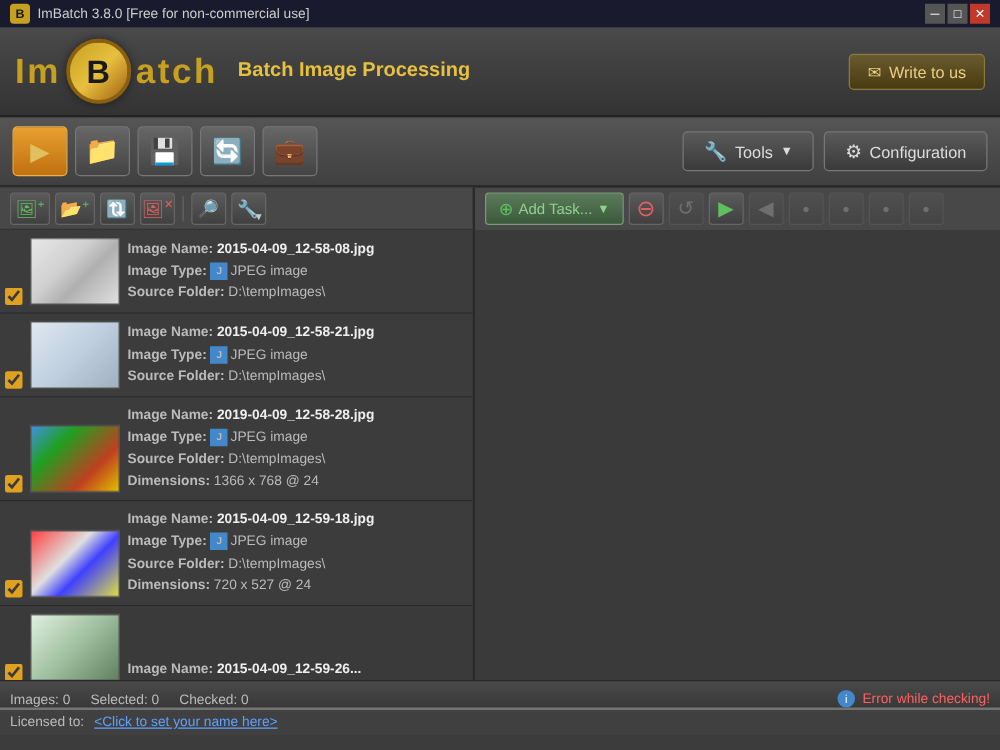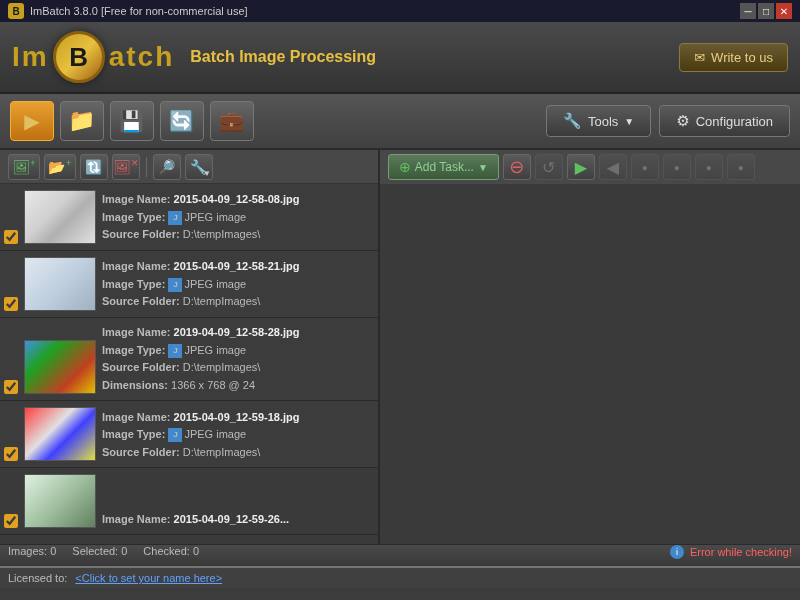--- a/index.html
+++ b/index.html
@@ -278,21 +278,21 @@
     #tasks-area {
       flex: 1;
     }
 
     
     #statusbar {
       height: 22px;
       background: linear-gradient(180deg, #4a4a4a 0%, #383838 100%);
       border-top: 1px solid #2a2a2a;
       display: flex;
-      align-items: flex-start;
+      align-items: flex-end;
       padding: 0 8px;
       font-size: 11px;
       color: #bbb;
       gap: 0;
     }
     #statusbar-left { flex: 1; display: flex; gap: 16px; }
     #statusbar-right { display: flex; align-items: center; gap: 6px; color: #ff6060; }
     #status-icon { width: 14px; height: 14px; background: #4488cc; border-radius: 50%; display: flex; align-items: center; justify-content: center; font-size: 9px; color: #fff; }
 
     
@@ -450,20 +450,21 @@
         </div>
       </div>
 
       <div class="image-item">
         <input type="checkbox" class="image-item-checkbox" checked="" style="">
         <div class="image-thumb thumb-4"></div>
         <div class="image-info">
           <div><span class="info-label">Image Name:</span> <strong>2015-04-09_12-59-18.jpg</strong></div>
           <div><span class="info-label">Image Type:</span> <span class="jpeg-icon">J</span><span>JPEG image</span></div>
           <div><span class="info-label">Source Folder:</span> <span>D:\tempImages\</span></div>
+          <div><span class="info-label">Dimensions:</span> <span>720 x 527 @ 24</span></div>
         </div>
       </div>
 
       <div class="image-item" style="background:#3a3a3a;">
         <input type="checkbox" class="image-item-checkbox" checked="" style="">
         <div class="image-thumb thumb-5"></div>
         <div class="image-info">
           <div><span class="info-label">Image Name:</span> <strong>2015-04-09_12-59-26...</strong></div>
         </div>
       </div>

